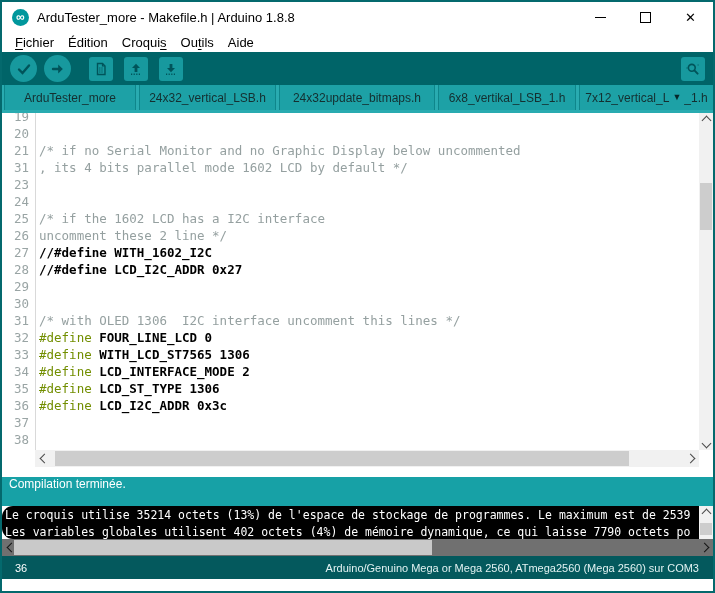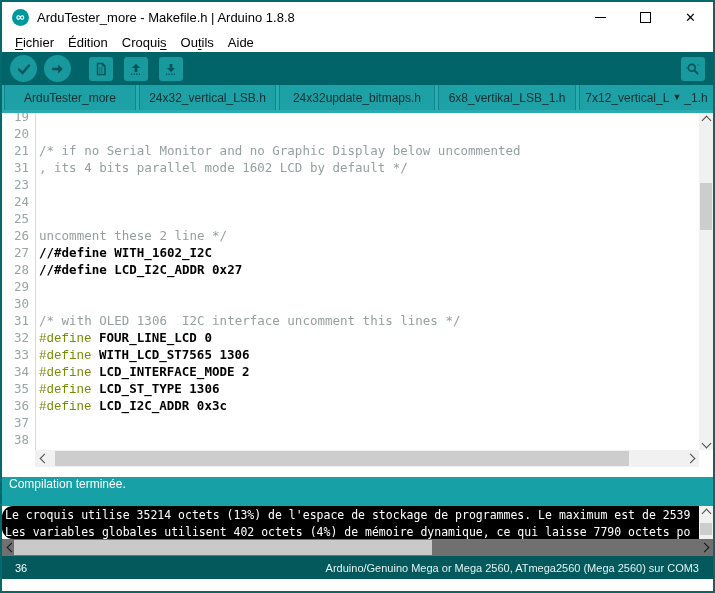--- a/index.html
+++ b/index.html
@@ -43,21 +43,21 @@
   
   .editorwrap{height:354px;flex:none;position:relative;background:#fff;}
   .edtext{position:absolute;left:0;top:0;width:678px;height:337px;overflow:hidden;}
   .gutter-sep{position:absolute;left:33px;top:0;width:1px;height:337px;background:#d9d9d9;}
   .edrows{margin-top:-5px;}
   .edrow{height:17px;display:flex;font-family:"DejaVu Sans Mono",monospace;font-size:12.5px;line-height:17px;}
   .ln{width:27px;flex:none;text-align:right;color:var(--gutternum);}
   .codeln{padding-left:10px;white-space:pre;}
   .c-comment{color:var(--comment);}
   .c-bold{color:#000;font-weight:bold;}
-  .kw{color:var(--keyword);font-family:Liberation Mono, monospace;}
+  .kw{color:var(--keyword);}
   
   .vscroll{position:absolute;right:0;top:0;width:14px;height:337px;background:#f1f1f1;}
   .vthumb{position:absolute;left:1px;width:12px;top:70px;height:47px;background:#cdcdcd;}
   .hscroll{position:absolute;left:33px;top:337px;width:664px;height:17px;background:#f1f1f1;}
   .hthumb{position:absolute;top:1px;height:15px;left:20px;width:574px;background:#cdcdcd;}
   .chev{display:inline-block;width:6px;height:6px;border:solid #4a4a4a;border-width:0 1.6px 1.6px 0;}
   .chev.up{transform:rotate(-135deg);}.chev.down{transform:rotate(45deg);}
   .chev.left{transform:rotate(135deg);}.chev.right{transform:rotate(-45deg);}
   .arr{position:absolute;width:14px;height:14px;display:flex;align-items:center;justify-content:center;}
   .arr.top{top:0;left:0;} .arr.bottom{bottom:0;left:0;}
@@ -181,20 +181,21 @@
           <div class="edrow">
             <span class="ln">23</span>
             <span class="codeln"></span>
           </div>
           <div class="edrow">
             <span class="ln">24</span>
             <span class="codeln"></span>
           </div>
           <div class="edrow">
             <span class="ln">25</span>
+            <span class="codeln"><span class="c-comment">/* if the 1602 LCD has a I2C interface</span></span>
           </div>
           <div class="edrow">
             <span class="ln">26</span>
             <span class="codeln"><span class="c-comment">uncomment these 2 line */</span></span>
           </div>
           <div class="edrow">
             <span class="ln">27</span>
             <span class="codeln"><span class="c-bold">//#define WITH_1602_I2C</span></span>
           </div>
           <div class="edrow">

